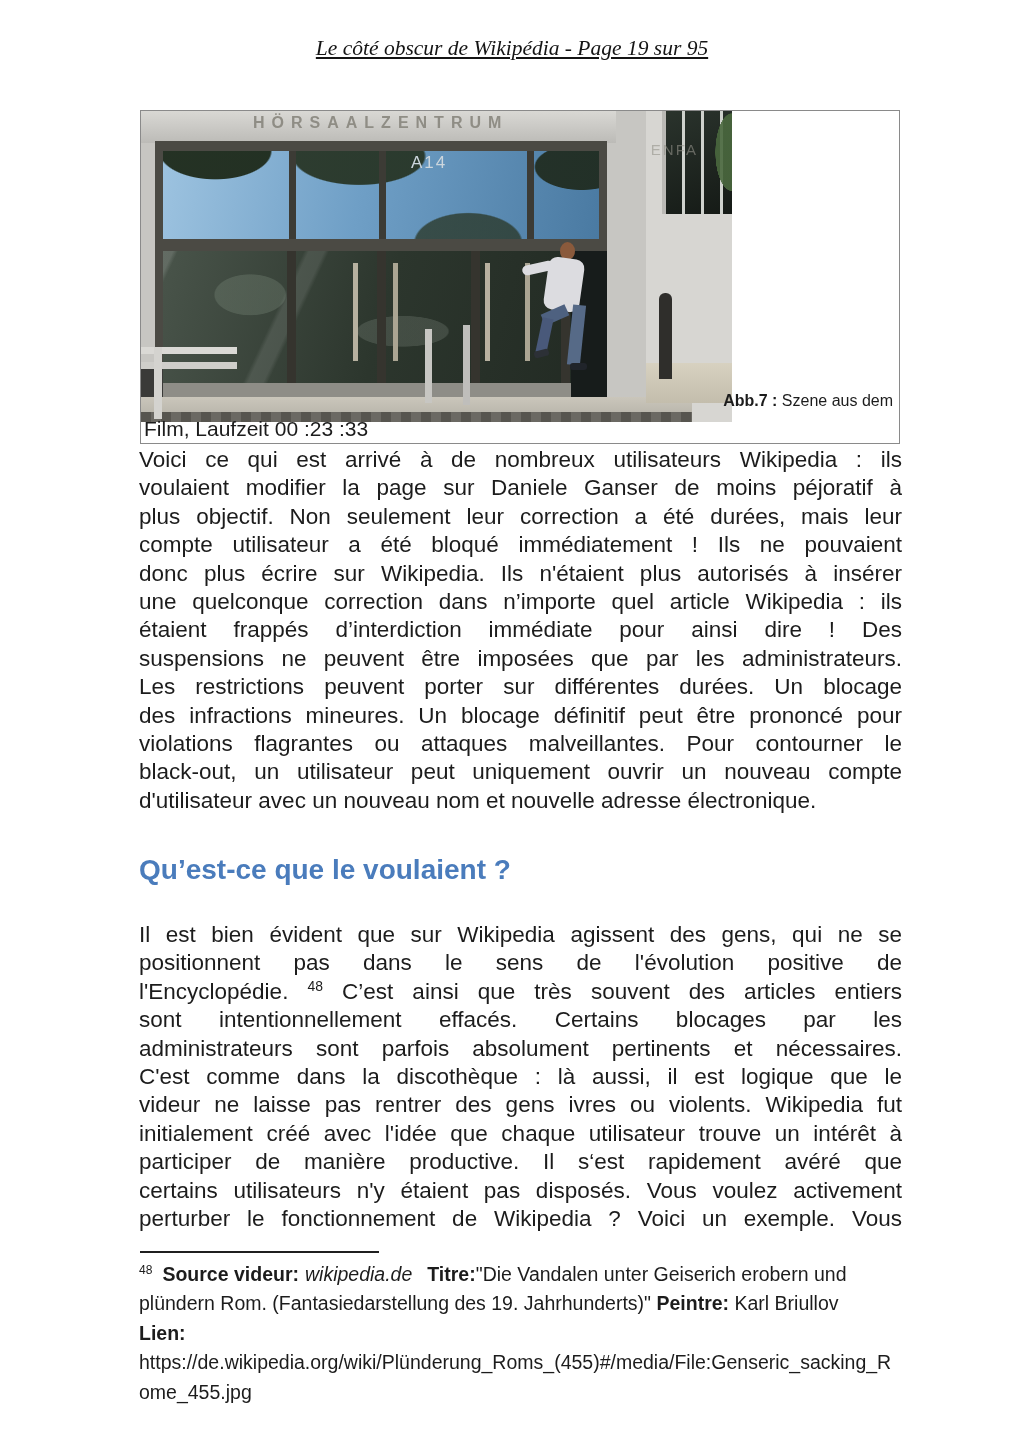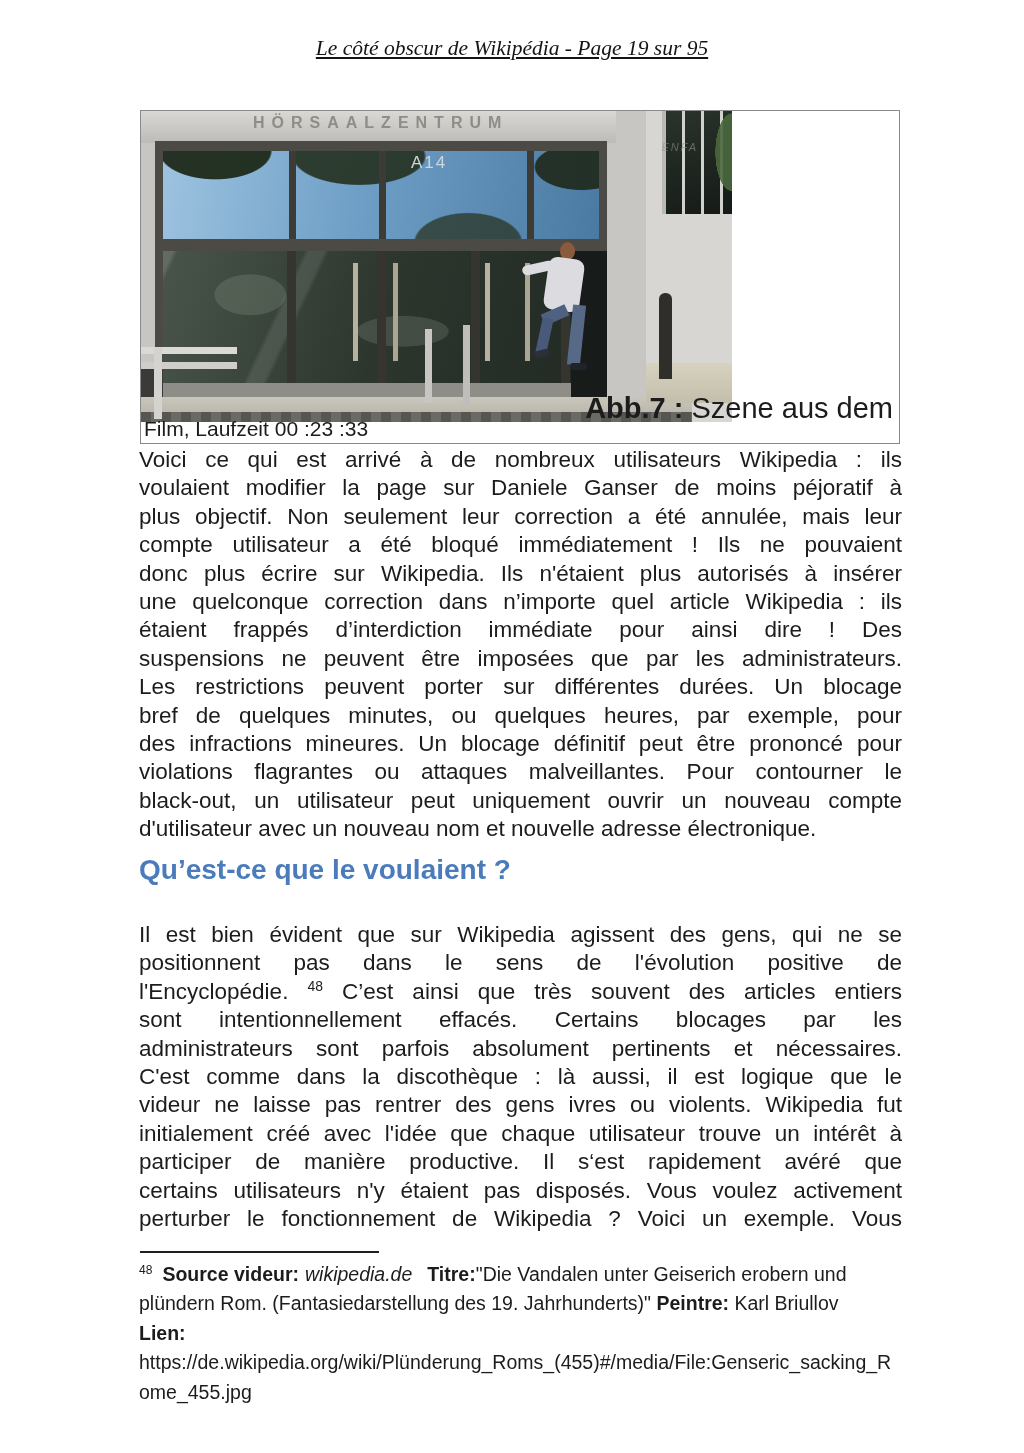--- a/index.html
+++ b/index.html
@@ -16,21 +16,21 @@
   .photo div{position:absolute;}
   .ph-topband{left:0;top:0;width:475px;height:32px;background:linear-gradient(#d9d8d4,#bcbbb7);}
   .ph-sign{left:112px;top:3px;width:360px;color:#8f8d85;font-size:16px;font-weight:bold;
         letter-spacing:7px;white-space:nowrap;}
   .ph-rightwall{right:0;top:0;width:86px;height:311px;background:#d7d6d2;}
   .ph-rightwin{right:0;top:0;width:66px;height:103px;border-left:4px solid #bab9b5;
         background:
         radial-gradient(ellipse 30px 70px at 100% 40%, rgba(74,104,62,.9) 55%, transparent 56%),
         repeating-linear-gradient(90deg, transparent 0 16px, #cfd2cd 16px 19px),
         linear-gradient(160deg,#2a332c,#151a16);}
-  .ph-enfa{right:34px;top:30px;color:rgba(148,146,138,.6);font-size:11px;letter-spacing:2px;font-style:italic;}
+  .ph-enfa{right:34px;top:30px;color:rgba(148,146,138,.6);font-size:15px;letter-spacing:2px;}
   .ph-portal{left:14px;top:30px;width:452px;height:266px;background:#4b4a44;}
   .ph-transom{left:22px;top:40px;width:436px;height:88px;background:
         radial-gradient(ellipse 95px 48px at 12% 0%, rgba(30,42,26,.95) 58%, transparent 60%),
         radial-gradient(ellipse 120px 52px at 45% 6%, rgba(36,48,30,.9) 54%, transparent 56%),
         radial-gradient(ellipse 110px 62px at 70% 105%, rgba(40,52,34,.75) 48%, transparent 50%),
         radial-gradient(ellipse 85px 42px at 96% 18%, rgba(30,40,26,.9) 54%, transparent 56%),
         linear-gradient(100deg,#9dc3e0 0%,#6f9fc6 45%,#4a7aa2 100%);}
   .ph-a14{left:270px;top:42px;color:#ccd6dd;font-size:17px;letter-spacing:2px;}
   .ph-tm1{left:148px;top:40px;width:7px;height:88px;background:#3c3b35;}
   .ph-tm2{left:238px;top:40px;width:7px;height:88px;background:#3c3b35;}
@@ -65,21 +65,21 @@
   .ph-person{left:398px;top:128px;width:64px;height:142px;}
   .pp-head{left:21px;top:3px;width:15px;height:18px;background:#8a5a3c;border-radius:50%;}
   .pp-torso{left:7px;top:19px;width:36px;height:53px;background:#dcdce0;border-radius:9px;transform:rotate(8deg);}
   .pp-arm{left:-17px;top:24px;width:32px;height:10px;background:#dcdce0;border-radius:5px;transform:rotate(-12deg);}
   .pp-leg1{left:31px;top:66px;width:13px;height:60px;background:#556variable;background:#566a87;transform:rotate(6deg);}
   .pp-leg2a{left:3px;top:70px;width:26px;height:12px;background:#4e6180;transform:rotate(-24deg);}
   .pp-leg2b{left:0px;top:79px;width:11px;height:35px;background:#49597a;transform:rotate(12deg);}
   .pp-shoe1{left:31px;top:124px;width:17px;height:7px;background:#20242a;border-radius:3px;}
   .pp-shoe2{left:-5px;top:111px;width:15px;height:7px;background:#2c3036;border-radius:3px;transform:rotate(-14deg);}
   
-  .cap-right{position:absolute;right:6px;top:281px;font-size:29px;white-space:nowrap;}
+  .cap-right{position:absolute;right:6px;top:281px;font-size:16px;white-space:nowrap;}
   .cap-left{position:absolute;left:3px;bottom:2px;font-size:21px;white-space:nowrap;}
   
   .tblock{position:absolute;left:139px;width:763px;font-size:22.5px;}
   .tline{height:28.4px;line-height:28.4px;white-space:nowrap;text-align:justify;
         text-align-last:justify;text-justify:inter-word;}
   .tline.last{text-align-last:left;}
   .p1{top:446px;}
   .p2{top:921px;}
   sup{font-size:0.62em;vertical-align:super;line-height:0;}
   .heading{position:absolute;left:139px;top:854px;font-size:28px;font-weight:bold;
@@ -148,28 +148,27 @@
         <div class="pp-shoe2"></div>
       </div>
     </div>
     <div class="cap-right"><b>Abb.7 :</b><span> Szene aus dem</span></div>
     <div class="cap-left">Film, Laufzeit 00 :23 :33</div>
   </div>
 
   <div class="tblock p1">
     <div class="tline">Voici ce qui est arrivé à de nombreux utilisateurs Wikipedia : ils</div>
     <div class="tline">voulaient modifier la page sur Daniele Ganser de moins péjoratif à</div>
-    <div class="tline">plus objectif. Non seulement leur correction a été annulée, mais leur</div>
+    <div class="tline">plus objectif. Non seulement leur correction a été durées, mais leur</div>
     <div class="tline">compte utilisateur a été bloqué immédiatement ! Ils ne pouvaient</div>
     <div class="tline">donc plus écrire sur Wikipedia. Ils n'étaient plus autorisés à insérer</div>
     <div class="tline">une quelconque correction dans n’importe quel article Wikipedia : ils</div>
     <div class="tline">étaient frappés d’interdiction immédiate pour ainsi dire ! Des</div>
     <div class="tline">suspensions ne peuvent être imposées que par les administrateurs.</div>
     <div class="tline">Les restrictions peuvent porter sur différentes durées. Un blocage</div>
-    <div class="tline">bref de quelques minutes, ou quelques heures, par exemple, pour</div>
     <div class="tline">des infractions mineures. Un blocage définitif peut être prononcé pour</div>
     <div class="tline">violations flagrantes ou attaques malveillantes. Pour contourner le</div>
     <div class="tline">black-out, un utilisateur peut uniquement ouvrir un nouveau compte</div>
     <div class="tline last">d'utilisateur avec un nouveau nom et nouvelle adresse électronique.</div>
   </div>
 
   <div class="heading">Qu’est-ce que le voulaient ?</div>
 
   <div class="tblock p2">
     <div class="tline">Il est bien évident que sur Wikipedia agissent des gens, qui ne se</div>

